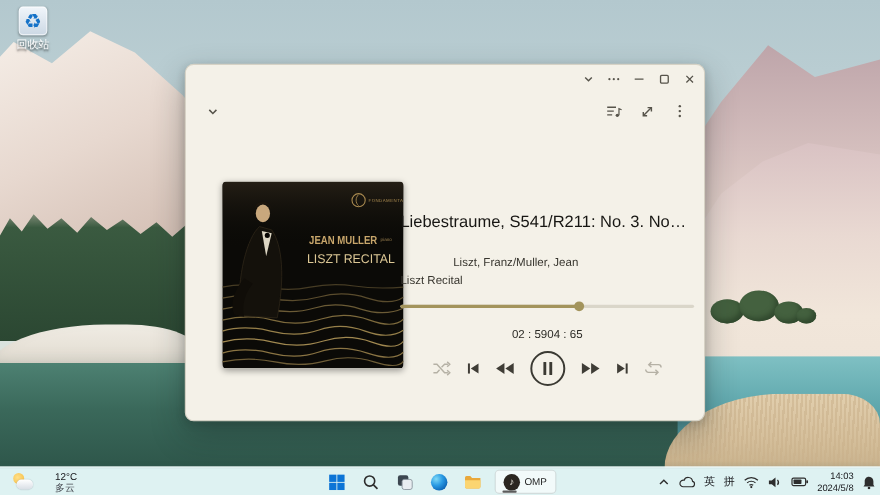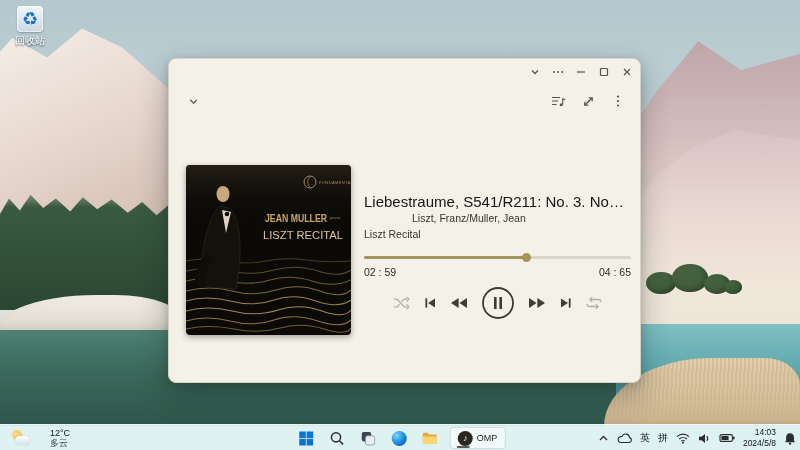--- a/index.html
+++ b/index.html
@@ -54,35 +54,35 @@
   .win { position:absolute; left:168px; top:58px; width:473px; height:325px;
     background:#f4f1e8; border:1px solid #d6d2c5; border-radius:8px;
     box-shadow:0 12px 30px rgba(20,30,30,.30), 0 2px 8px rgba(20,30,30,.18); }
   .win-titlebar { position:absolute; top:0; right:2px; height:26px; display:flex; align-items:center; }
   .tb-btn { width:23px; height:24px; display:flex; align-items:center; justify-content:center; border-radius:4px; }
   .win-toolbar { position:absolute; top:28px; left:0; right:0; height:28px; }
   .tool-left { position:absolute; left:12px; top:2px; width:24px; height:24px; display:flex; align-items:center; justify-content:center; }
   .tool-right { position:absolute; right:10px; top:2px; display:flex; gap:6px; }
   .tool-btn { width:24px; height:24px; display:flex; align-items:center; justify-content:center; border-radius:4px; }
 
-  .album { position:absolute; left:17px; top:106px; width:165px; height:170px; border-radius:4px; overflow:hidden;
+  .album { position:absolute; left:33px; top:106px; width:165px; height:170px; border-radius:4px; overflow:hidden;
     box-shadow:0 2px 6px rgba(0,0,0,.35); }
 
   .track-info { position:absolute; left:195px; top:133px; width:267px; }
   .t-title { font-size:15px; font-weight:500; color:#171613; line-height:19px;
     white-space:nowrap; overflow:hidden; text-overflow:ellipsis; }
-  .t-artist { margin-top:0; font-size:10.5px; color:#38362f; line-height:14px;padding-left:48px; }
+  .t-artist { margin-top:21px; font-size:10.5px; color:#38362f; line-height:14px;padding-left:48px; }
   .t-album  { margin-top:2px; font-size:10.5px; color:#38362f; line-height:14px; }
 
   .progress { position:relative; margin-top:12px; height:9px; }
   .progress-track { position:absolute; left:0; right:0; top:3px; height:3px; border-radius:2px; background:#dad6c9; }
   .progress-fill { position:absolute; left:0; top:3px; height:3px; border-radius:2px; background:#a3945c; width:61%; }
   .progress-thumb { position:absolute; top:0; width:9px; height:9px; border-radius:50%; background:#a3945c; }
 
-  .times { margin-top:4px; display:flex; justify-content:space-between; font-size:10.5px; color:#2c2b26; }
+  .times { margin-top:15px; display:flex; justify-content:center; font-size:10.5px; color:#2c2b26; }
 
   .controls { margin-top:8px; display:flex; align-items:center; justify-content:center; gap:13px; }
   .ctl { display:flex; align-items:center; justify-content:center; }
 
   
   .taskbar { position:absolute; left:0; bottom:0; width:800px; height:26px;
     background:rgba(222,242,243,.94); border-top:1px solid rgba(255,255,255,.55);
     box-shadow:0 -1px 4px rgba(60,90,90,.12); }
   .tb-weather { position:absolute; left:5px; top:0; height:26px; display:flex; align-items:center; gap:19px; padding:0 6px; border-radius:4px; }
   .w-icon { position:relative; width:20px; height:17px; }

